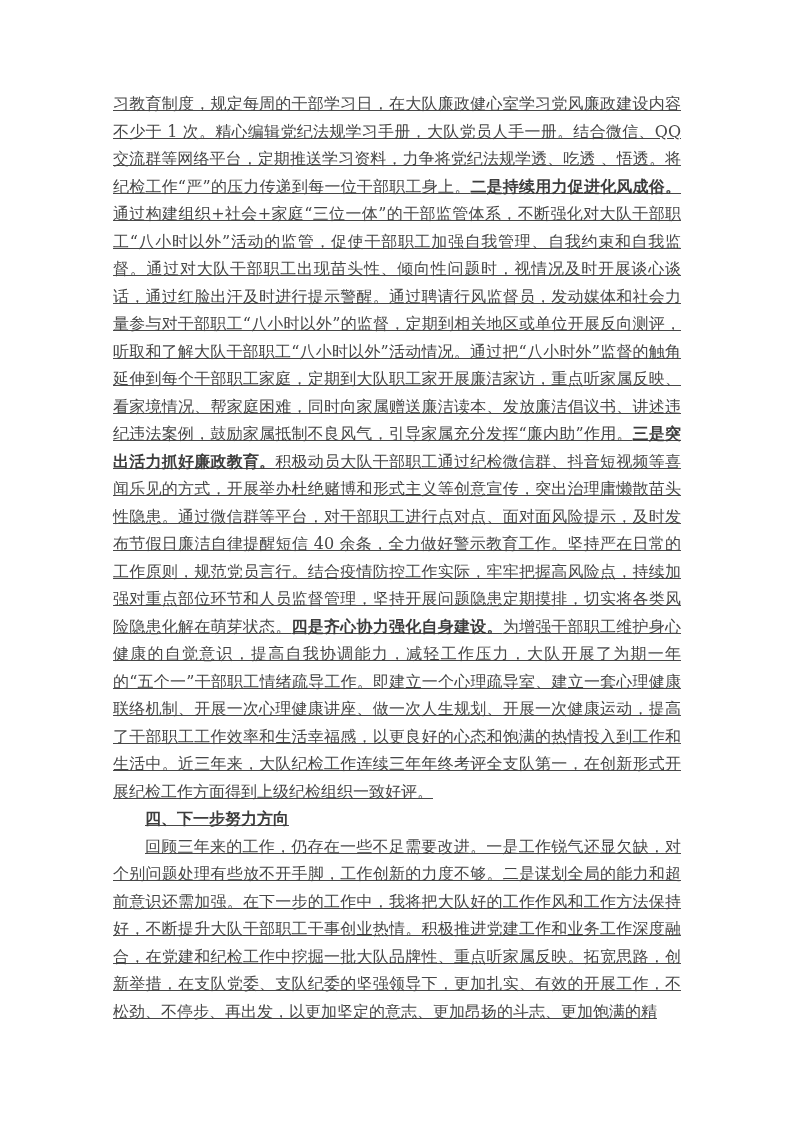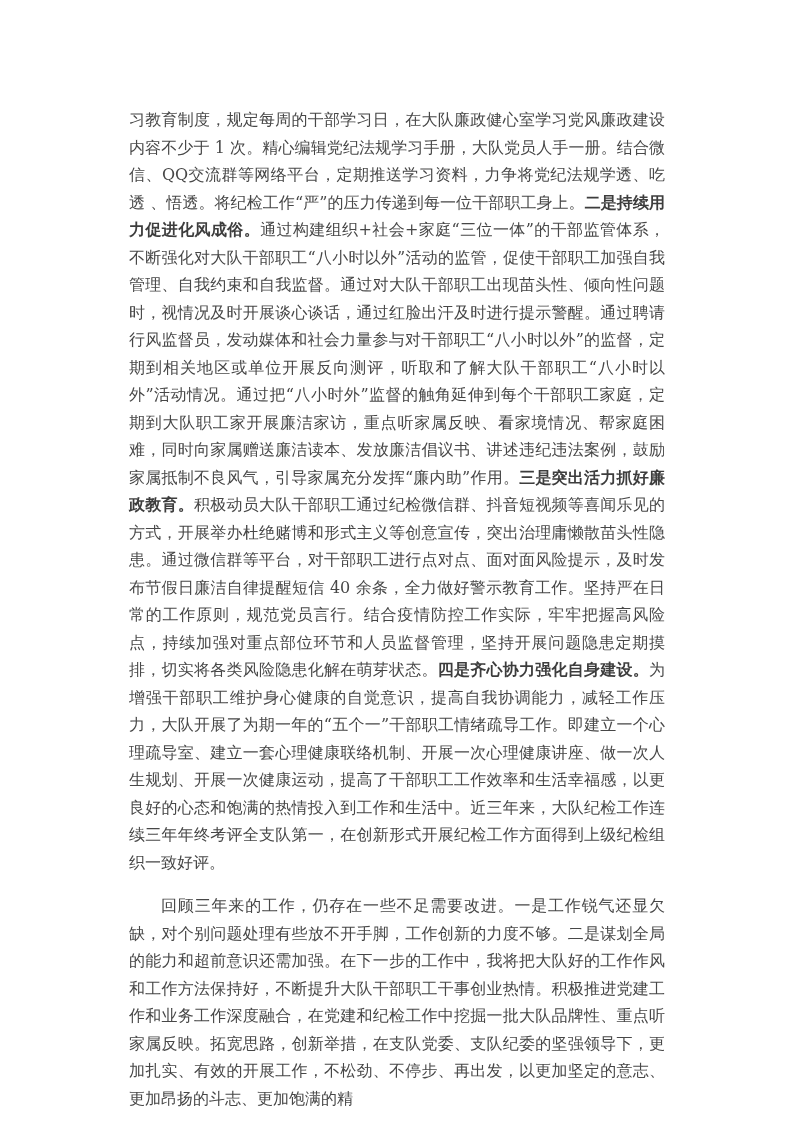--- a/index.html
+++ b/index.html
@@ -16,39 +16,41 @@
     padding: 90px 112px 0 113px;
     overflow: hidden;
     font-family: "DejaVu Serif", "Liberation Serif", serif;
     font-size: 16px;
     line-height: 27.5px;
     color: #474747;
     text-align: justify;
     text-justify: inter-character;
   }
   .para {
-    margin: 16px;
+    margin: 0;
     padding: 0;
     word-break: break-all;
     overflow-wrap: break-word;
+    text-decoration: underline;
   }
   .para.indent {
     text-indent: 32px;
   }
   .run {
     font-weight: normal;
   }
   .run-bold {
     font-weight: 700;
     color: #3d3d3d;
   }
 </style>
 </head>
 <body>
 
 <div class="page">
 
   <p class="para"><span class="run">习教育制度，规定每周的干部学习日，在大队廉政健心室学习党风廉政建设内容不少于 1 次。精心编辑党纪法规学习手册，大队党员人手一册。结合微信、QQ交流群等网络平台，定期推送学习资料，力争将党纪法规学透、吃透 、悟透。将纪检工作“严”的压力传递到每一位干部职工身上。</span><b class="run-bold">二是持续用力促进化风成俗。</b><span class="run">通过构建组织+社会+家庭“三位一体”的干部监管体系，不断强化对大队干部职工“八小时以外”活动的监管，促使干部职工加强自我管理、自我约束和自我监督。通过对大队干部职工出现苗头性、倾向性问题时，视情况及时开展谈心谈话，通过红脸出汗及时进行提示警醒。通过聘请行风监督员，发动媒体和社会力量参与对干部职工“八小时以外”的监督，定期到相关地区或单位开展反向测评，听取和了解大队干部职工“八小时以外”活动情况。通过把“八小时外”监督的触角延伸到每个干部职工家庭，定期到大队职工家开展廉洁家访，重点听家属反映、看家境情况、帮家庭困难，同时向家属赠送廉洁读本、发放廉洁倡议书、讲述违纪违法案例，鼓励家属抵制不良风气，引导家属充分发挥“廉内助”作用。</span><b class="run-bold">三是突出活力抓好廉政教育。</b><span class="run">积极动员大队干部职工通过纪检微信群、抖音短视频等喜闻乐见的方式，开展举办杜绝赌博和形式主义等创意宣传，突出治理庸懒散苗头性隐患。通过微信群等平台，对干部职工进行点对点、面对面风险提示，及时发布节假日廉洁自律提醒短信 40 余条，全力做好警示教育工作。坚持严在日常的工作原则，规范党员言行。结合疫情防控工作实际，牢牢把握高风险点，持续加强对重点部位环节和人员监督管理，坚持开展问题隐患定期摸排，切实将各类风险隐患化解在萌芽状态。</span><b class="run-bold">四是齐心协力强化自身建设。</b><span class="run">为增强干部职工维护身心健康的自觉意识，提高自我协调能力，减轻工作压力，大队开展了为期一年的“五个一”干部职工情绪疏导工作。即建立一个心理疏导室、建立一套心理健康联络机制、开展一次心理健康讲座、做一次人生规划、开展一次健康运动，提高了干部职工工作效率和生活幸福感，以更良好的心态和饱满的热情投入到工作和生活中。近三年来，大队纪检工作连续三年年终考评全支队第一，在创新形式开展纪检工作方面得到上级纪检组织一致好评。</span></p>
 
+  <p class="para indent"><b class="run-bold">四、下一步努力方向</b></p>
 
   <p class="para indent"><span class="run">回顾三年来的工作，仍存在一些不足需要改进。一是工作锐气还显欠缺，对个别问题处理有些放不开手脚，工作创新的力度不够。二是谋划全局的能力和超前意识还需加强。在下一步的工作中，我将把大队好的工作作风和工作方法保持好，不断提升大队干部职工干事创业热情。积极推进党建工作和业务工作深度融合，在党建和纪检工作中挖掘一批大队品牌性、重点听家属反映。拓宽思路，创新举措，在支队党委、支队纪委的坚强领导下，更加扎实、有效的开展工作，不松劲、不停步、再出发，以更加坚定的意志、更加昂扬的斗志、更加饱满的精</span></p>
 
 </div>
 
 </body></html>

